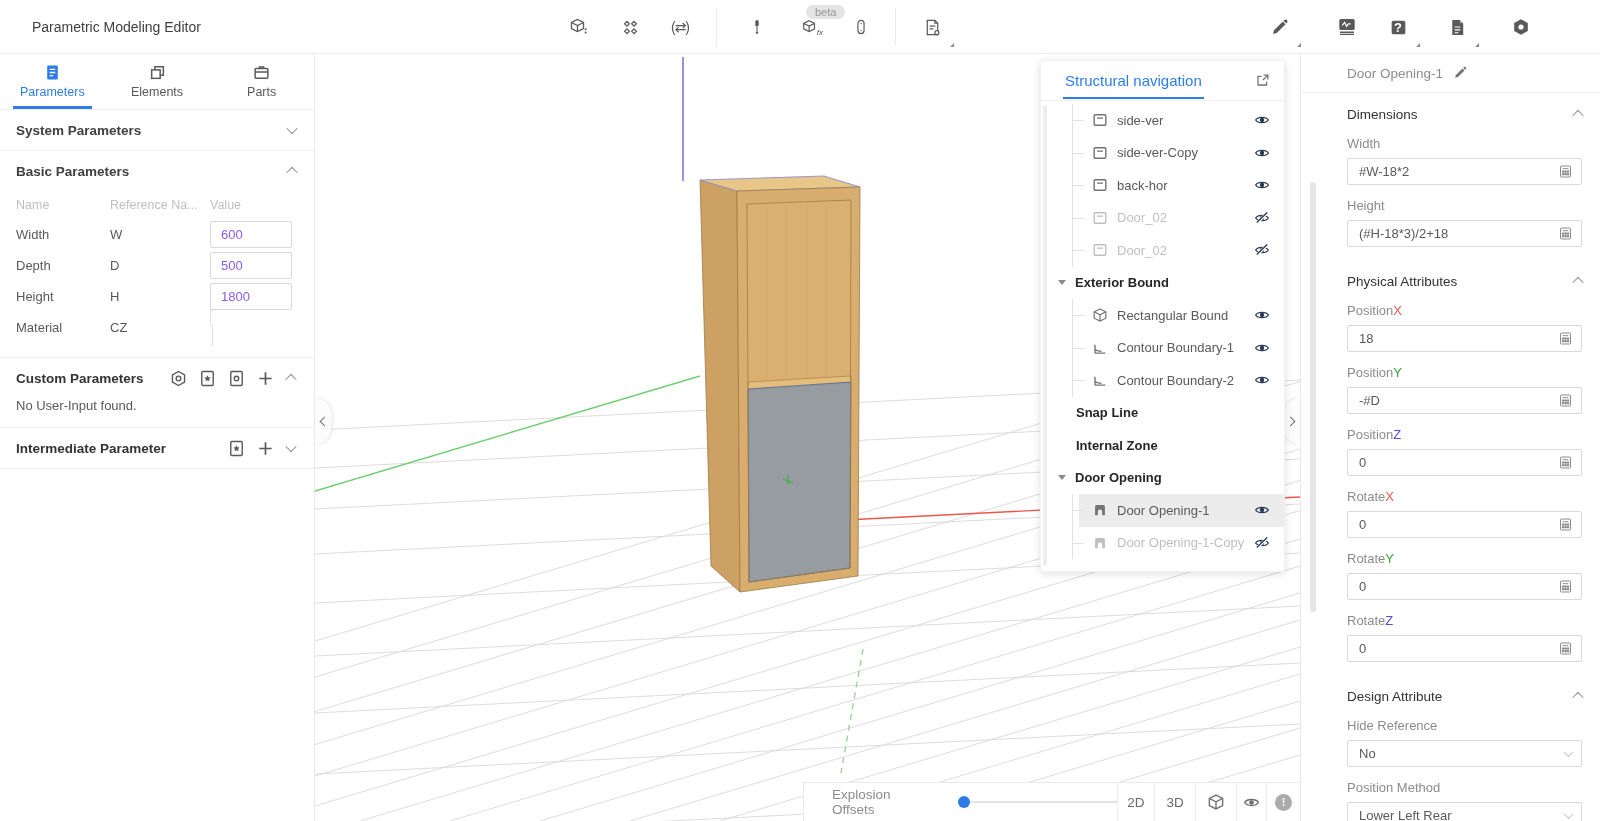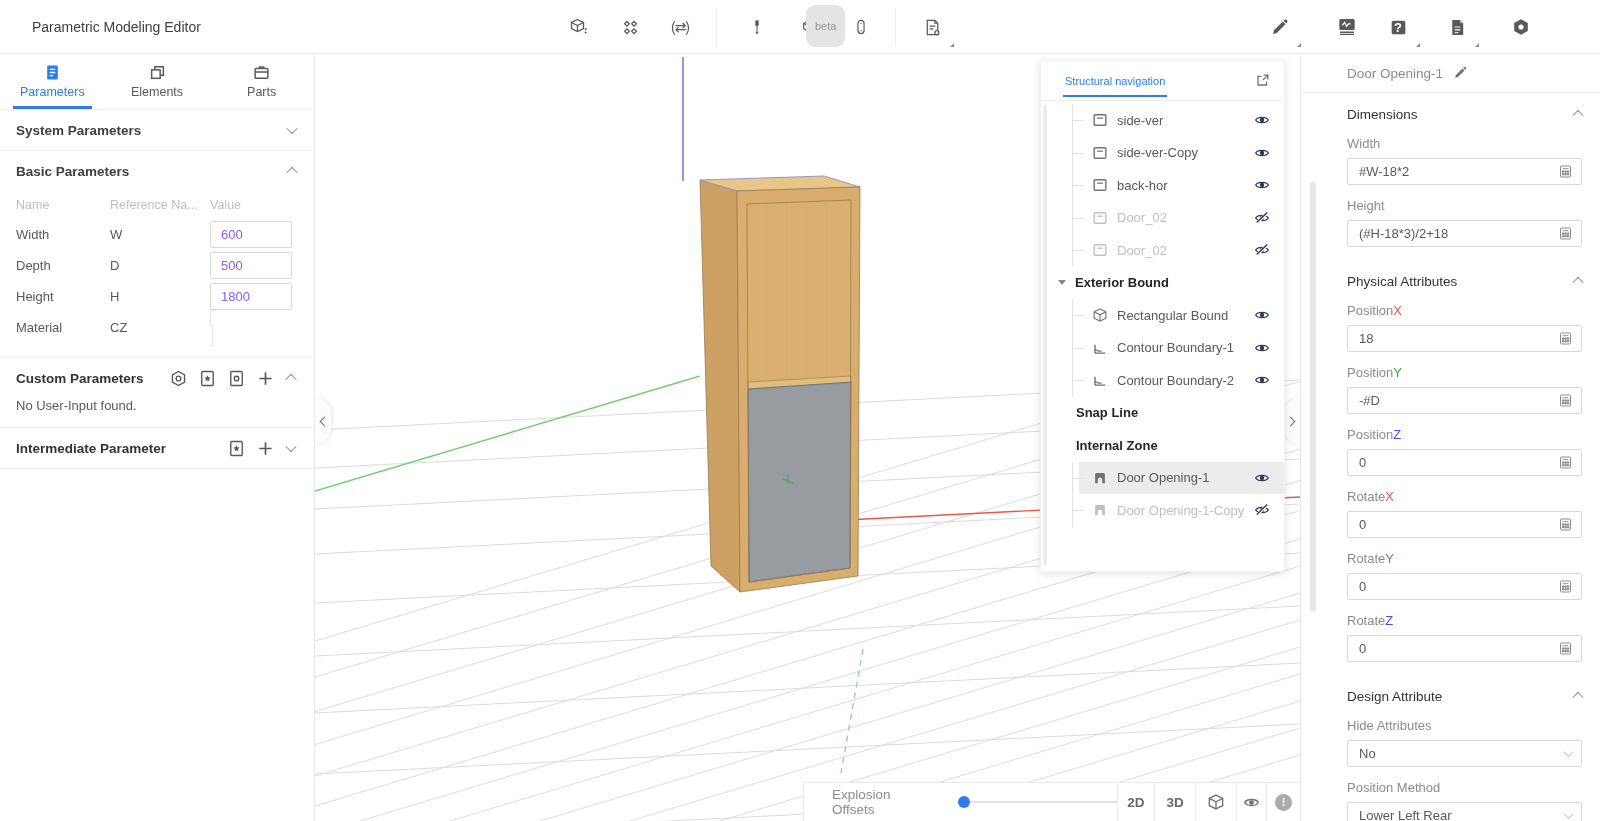--- a/index.html
+++ b/index.html
@@ -5,21 +5,21 @@
   *{margin:0;padding:0;box-sizing:border-box}
   html,body{width:1600px;height:821px;overflow:hidden;font-family:"Liberation Sans",sans-serif;background:#fff;color:#404040}
   .app{position:absolute;inset:0}
   
   .hdr{position:absolute;top:0;left:0;right:0;height:54px;background:#fff;border-bottom:1px solid #ededed;z-index:30}
   .hdr-title{position:absolute;left:32px;top:0;height:54px;display:flex;align-items:center;font-size:14px;color:#404040}
   .tbi{position:absolute;top:13px;width:28px;height:28px;display:flex;align-items:center;justify-content:center;color:#595959;cursor:pointer}
   .tbi svg{display:block}
   .vdiv{position:absolute;top:8px;width:1px;height:38px;background:#ececec}
   .caret{position:absolute;right:-8px;bottom:-6px;width:0;height:0;border-bottom:4px solid #8c8c8c;border-left:4px solid transparent}
-  .beta{position:absolute;left:806px;top:5px;background:#e4e4e4;color:#979797;font-size:11px;border-radius:9px;padding:15px 9px;z-index:31}
+  .beta{position:absolute;left:806px;top:5px;background:#e4e4e4;color:#979797;font-size:11px;border-radius:9px;padding:1px 9px;z-index:31}
   .swapglyph::before{content:"(⇄)";font-size:14px;letter-spacing:-1px}
   .fxsub::before{content:"fx";font-style:italic;font-size:8px;position:absolute;right:1px;bottom:4px}
   .qmark::after{content:"?";position:absolute;color:#fff;font-size:13px;font-weight:bold}
   
   .sb{position:absolute;top:54px;left:0;width:315px;bottom:0;background:#fff;border-right:1px solid #e8e8e8;z-index:20}
   .tabs{display:flex;height:56px;border-bottom:1px solid #f0f0f0}
   .tab{flex:1;display:flex;flex-direction:column;align-items:center;justify-content:center;gap:4px;font-size:12.5px;color:#595959;cursor:pointer;position:relative}
   .tab svg{width:17px;height:17px}
   .tab.active{color:#2f7ce8}
   .tab.active::after{content:"";position:absolute;left:13px;right:13px;bottom:0;height:3px;background:#2f7ce8}
@@ -48,21 +48,21 @@
   
   .hand{position:absolute;top:344px;width:16px;height:46px;background:#fcfcfc;display:flex;align-items:center;justify-content:center;cursor:pointer;z-index:5}
   .hand-l{left:0;border-radius:0 23px 23px 0;box-shadow:1px 0 5px rgba(0,0,0,.1)}
   .hand-r{right:0;border-radius:23px 0 0 23px;box-shadow:-1px 0 5px rgba(0,0,0,.1)}
   .hchev{width:7px;height:7px;border-right:1.6px solid #707070;border-bottom:1.6px solid #707070;display:block}
   .hand-l .hchev{transform:rotate(135deg);margin-left:3px}
   .hand-r .hchev{transform:rotate(-45deg);margin-right:3px}
   
   .navp{position:absolute;left:725px;top:6px;width:245px;height:512px;background:#fff;border:1px solid #f1f1f1;border-radius:3px;box-shadow:0 2px 8px rgba(0,0,0,.12);z-index:10;overflow:hidden}
   .nav-head{height:40px;border-bottom:1px solid #efefef;display:flex;align-items:center;padding:0 14px 0 24px}
-  .nav-title{color:#2f7ce8;font-size:11px;position:relative;cursor:pointer}
+  .nav-title{color:#2f7ce8;font-size:15px;position:relative;cursor:pointer}
   .nav-title::after{content:"";position:absolute;left:-2px;right:-2px;bottom:-10px;height:2px;background:#2f7ce8}
   .nav-open{margin-left:auto;width:15px;height:15px;color:#737373;cursor:pointer}
   .nav-body{position:absolute;top:41px;bottom:0;left:0;right:0;overflow:hidden;padding-top:2px}
   .sstrip{position:absolute;left:2px;top:44px;bottom:5px;width:4px;background:#ededed;border-radius:2px}
   .trow{height:32.5px;display:flex;align-items:center;position:relative;font-size:13px;cursor:pointer}
   .trow.group{padding-left:17px;font-weight:700;color:#262626}
   .garr{width:0;height:0;border-left:4.5px solid transparent;border-right:4.5px solid transparent;border-top:5.5px solid #8a8a8a;margin-right:9px;flex:none}
   .trow.group.noarrow{padding-left:35px}
   .trow.item{padding-left:52px;color:#595959}
   .guide{position:absolute;left:31px;top:0;bottom:0;width:14px}
@@ -73,21 +73,21 @@
   .tlabel{flex:1;white-space:nowrap;overflow:hidden;text-overflow:ellipsis}
   .vis{width:16px;height:12px;margin:0 14px 0 6px;color:#2b3a52;flex:none}
   .vis svg{width:100%;height:100%}
   .trow.item.dim .ticon,.trow.item.dim .tlabel{color:#bfbfbf}
   .trow.item.sel{background:linear-gradient(to right,transparent 38px,#ececec 38px)}
   
   .bbar{position:absolute;left:488px;right:0;bottom:0;height:39px;background:#fff;border-top:1px solid #e9e9e9;border-left:1px solid #e9e9e9;display:flex;align-items:center;z-index:6}
   .bb-label{margin-left:28px;font-size:13.5px;color:#8c8c8c}
   .track{width:158px;height:2px;background:#e3e3e3;position:relative;margin-left:24px;cursor:pointer}
   .knob{position:absolute;left:-2px;top:-5px;width:12px;height:12px;border-radius:50%;background:#2f7ce8}
-  .bb-cell{height:38px;display:flex;align-items:center;justify-content:center;border-left:1px solid #ececec;color:#696969;font-size:13.5px;font-weight:700;cursor:pointer}
+  .bb-cell{height:38px;display:flex;align-items:center;justify-content:center;border-left:1px solid #ececec;color:#696969;font-size:13.5px;font-weight:400;cursor:pointer}
   .bb-cell.icon-cell{font-weight:400}
   .bang{width:17px;height:17px;border-radius:50%;background:#ababab;position:relative;display:flex;align-items:center;justify-content:center}
   .bang::after{content:"!";color:#fff;font-size:11px;font-weight:bold}
   
   .props{position:absolute;top:54px;left:1300px;right:0;bottom:0;background:#fff;border-left:1px solid #e8e8e8;z-index:25;overflow:hidden}
   .props-sb{position:absolute;left:9px;top:128px;width:6px;height:430px;background:#e6e6e6;border-radius:3px}
   .pinner{padding:0 18px 0 46px}
   .ptitle{height:38px;display:flex;align-items:center;gap:10px;font-size:13.5px;color:#8c8c8c}
   .pdiv{height:1px;background:#f0f0f0;margin-left:0}
   .psec-head{height:42px;display:flex;align-items:center;font-size:13.5px;font-weight:400;color:#333}
@@ -504,20 +504,24 @@
             <span class="vis"><svg>
                 <use href="#i-eye"></use>
               </svg></span>
           </div>
         <div class="trow group noarrow">
             <span>Snap Line</span>
           </div>
         <div class="trow group noarrow">
             <span>Internal Zone</span>
           </div>
+        <div class="trow group">
+            <span class="garr"></span>
+            <span>Door Opening</span>
+          </div>
         <div class="trow item sel">
             <span class="guide"></span>
             <span class="ticon"><svg>
                 <use href="#i-door"></use>
               </svg></span>
             <span class="tlabel">Door Opening-1</span>
             <span class="vis"><svg>
                 <use href="#i-eye"></use>
               </svg></span>
           </div>
@@ -653,21 +657,21 @@
               </svg></span>
           </div>
       </div>
 
       <div class="psec-head">
         <span>Design Attribute</span>
         <span class="sp"></span>
           <span class="chev up"></span>
       </div>
       <div class="fld">
-        <div class="flabel">Hide Attributes</div>
+        <div class="flabel">Hide Reference</div>
         <div class="fselect">
             <span class="val">No</span>
             <span class="selchev"></span>
           </div>
       </div>
       <div class="fld">
         <div class="flabel">Position Method</div>
         <div class="fselect">
             <span class="val">Lower Left Rear</span>
             <span class="selchev"></span>

